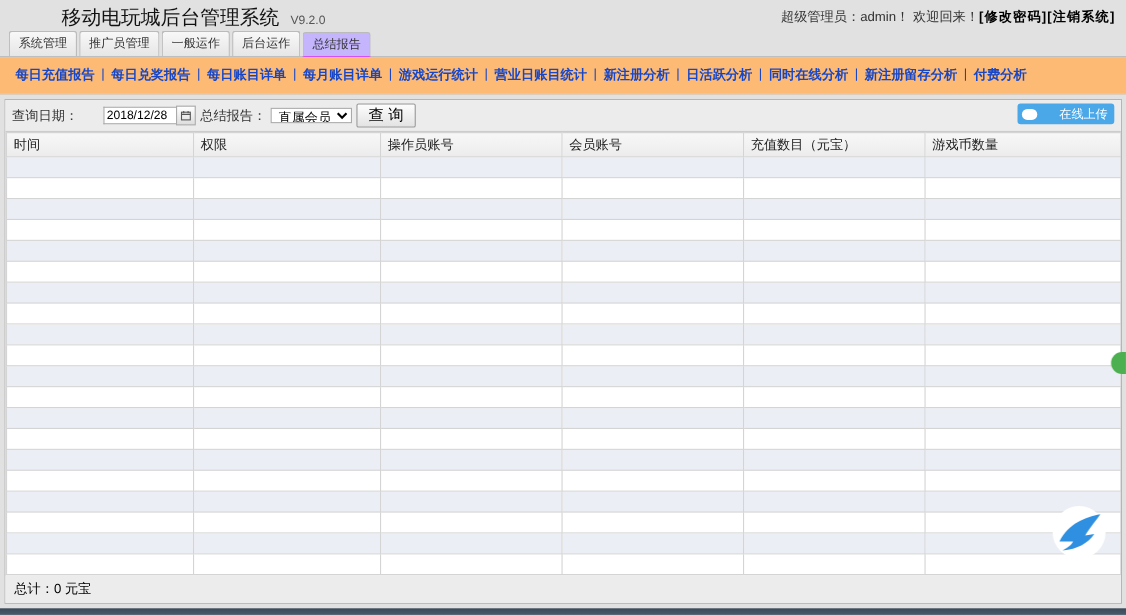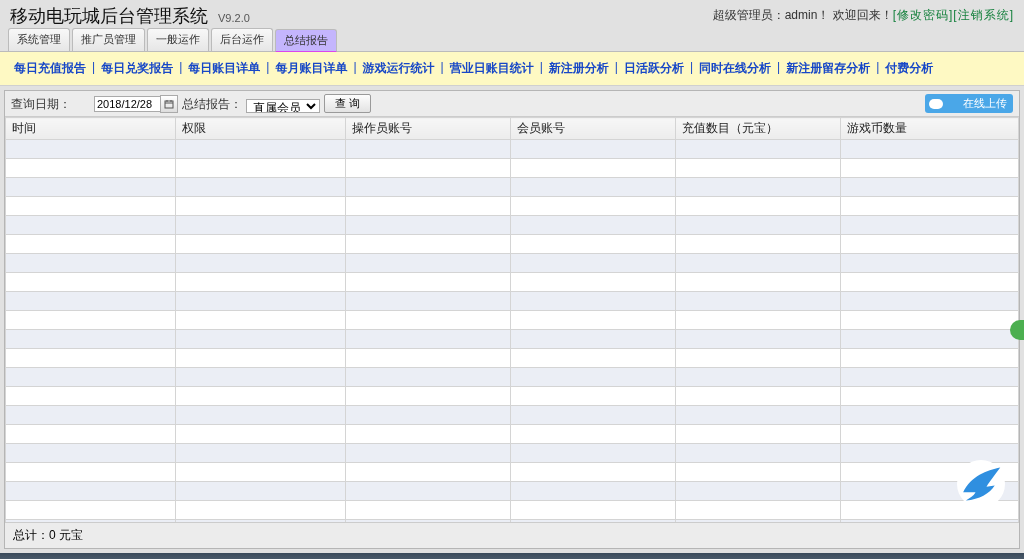--- a/index.html
+++ b/index.html
@@ -13,26 +13,27 @@
     height: 559px;
     overflow: hidden;
     position: relative;
   }
 
   
   .hdr {
     display:flex; align-items:flex-end; justify-content:space-between;
     padding: 4px 10px 0 10px;
     background:#e1e1e1;
+    margin-left:46px;
   }
   .hdr-left { display:flex; align-items:baseline; gap:10px; }
   .app-title { font-size:18px; font-weight:400; color:#111; font-family:"SimSun","宋体",serif;}
   .ver { font-size:11px; color:#555; }
   .hdr-right { font-size:12px; color:#333; display:flex; align-items:center; padding-bottom:4px;}
-  .hdr-right a { color:#15803d; text-decoration:none; }
+  .hdr-right a { color:#000000; text-decoration:none;font-weight:bold; }
   .brack { letter-spacing:1px; cursor:pointer; }
 
   
   .toptabs {
     display:flex; gap:0; padding: 0 8px;
     border-bottom: 1px solid #bbb;
     background:#e1e1e1;
   }
   .toptab {
     padding:3px 8px 3px 8px;
@@ -48,21 +49,21 @@
   }
   .toptab.active {
     background:#c4b5fd;
     position:relative;
     top:1px;
     border-bottom:1px solid #d946ef;
   }
 
   
   .subnav {
-    background:#fef9c3;
+    background:#fdba74;
     border-bottom:1px solid #d0d0d0;
     padding:8px 14px;
     display:flex; flex-wrap:wrap;
     gap:6px;
     font-size:12px;
   }
   .subnav a {
     color:#1747c7;
     text-decoration:none;
     font-weight:bold;
@@ -78,21 +79,21 @@
     height: calc(100% - 100px);
     display:flex; flex-direction:column;
     position:relative;
   }
 
   
   .querybar {
     background:#ececec;
     border-bottom:1px solid #ccc;
     padding:3px 6px;
-    display:flex; align-items:flex-end; gap:4px;
+    display:flex; align-items:center; gap:4px;
     font-size:12px;
     position:relative;
   }
   .querybar label { color:#333; }
   .date-wrap { display:flex; align-items:center;margin-left:19px; }
   .date-wrap input {
     width:66px; font-size:11px; padding:1px 2px;
     border:1px solid #aaa; border-right:none;
     background:#fff;
   }
@@ -105,21 +106,21 @@
   }
   select.qtype {
     border:1px solid #aaa; font-size:12px; padding:0 2px; height:14px;
     background:#fff;
   }
   .btn {
     border:1px solid #9a9a9a;
     background:linear-gradient(#fdfdfd,#e3e3e3);
     padding:1px 10px;
     border-radius:2px;
-    font-size:11px;
+    font-size:14px;
     cursor:pointer;
   }
   .online-badge {
     position:absolute; right:6px; top:3px;
     display:flex; align-items:center; gap:20px;
     background:#4aa7e8;
     color:#fff;
     border-radius:3px;
     padding:2px 6px 2px 4px;
     font-size:11px;

